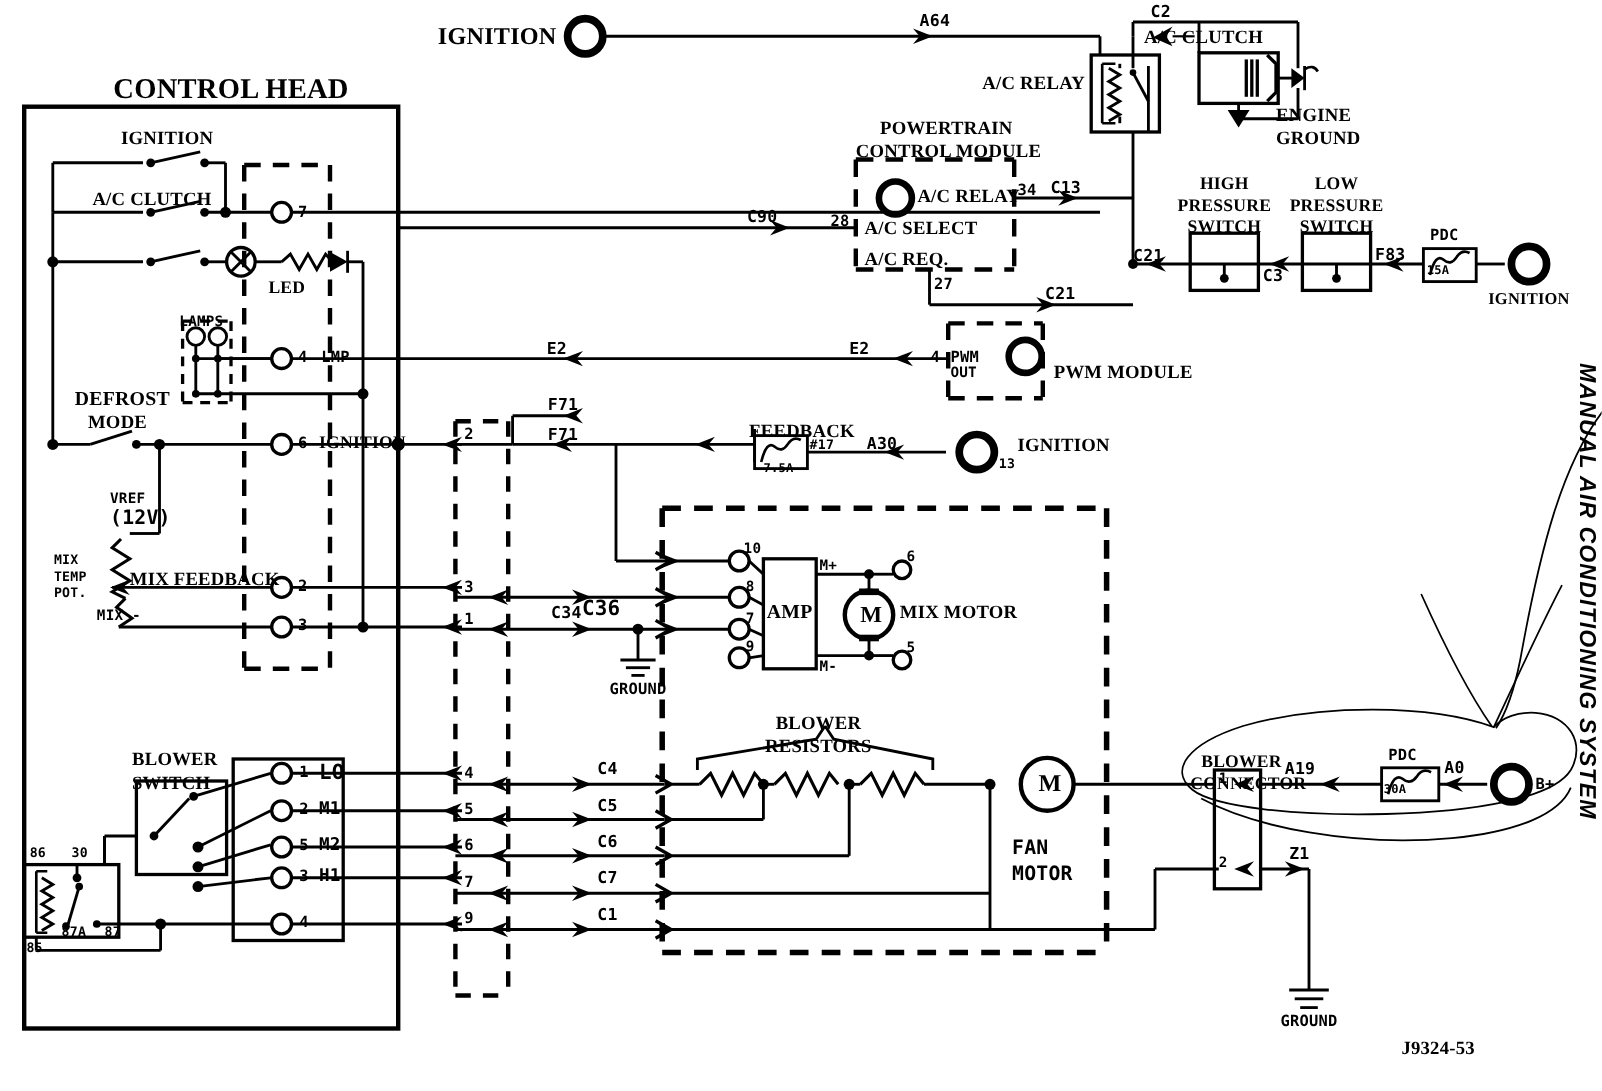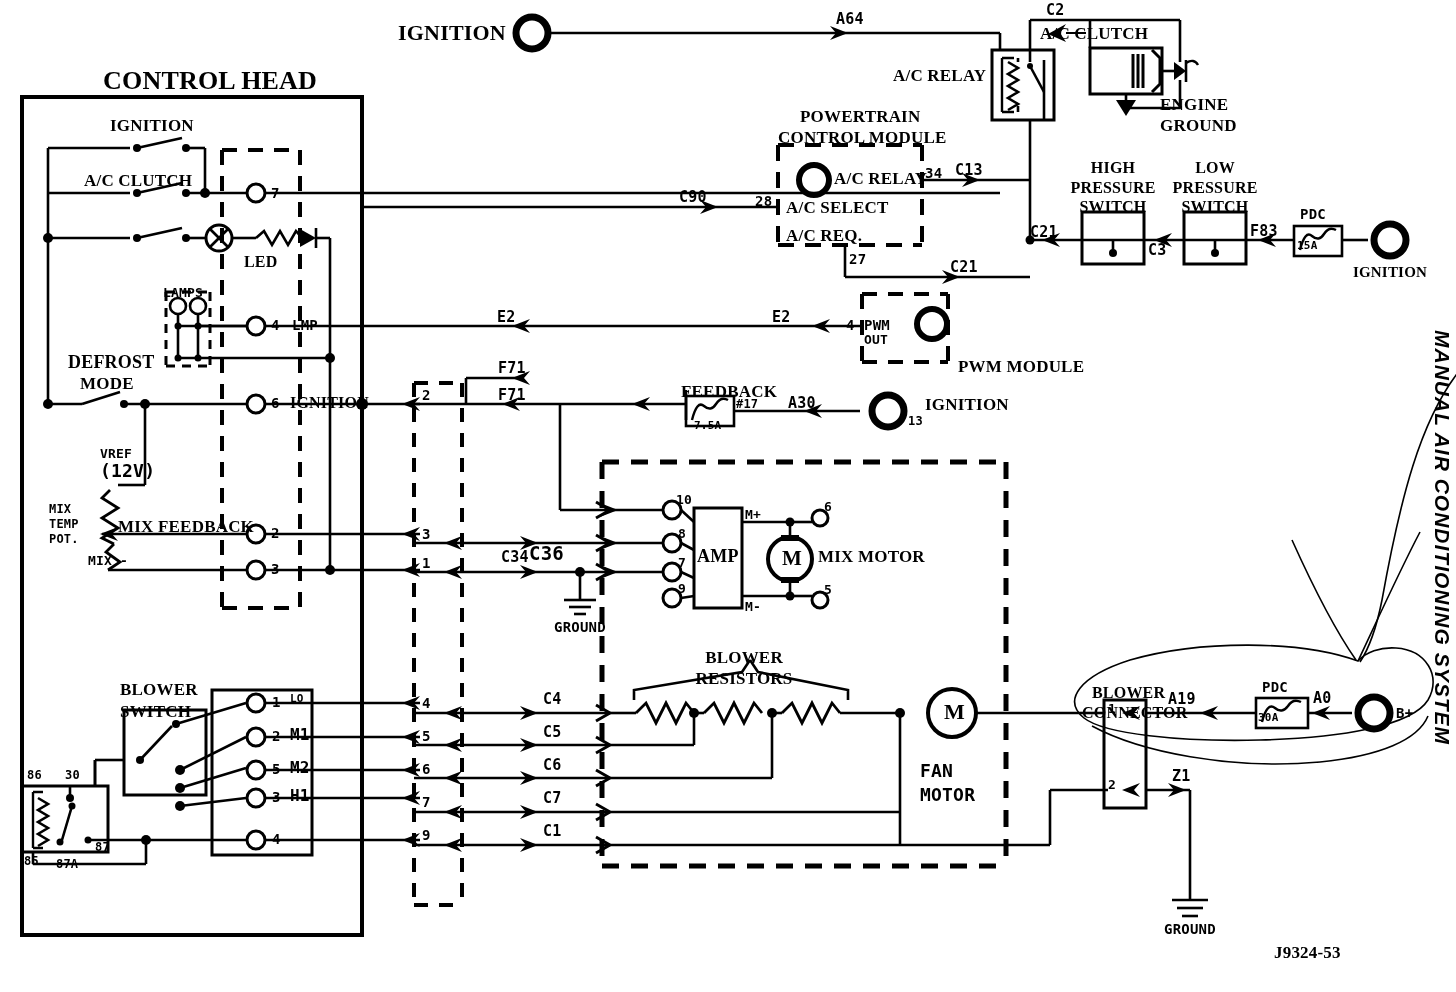--- a/index.html
+++ b/index.html
@@ -482,40 +482,40 @@
 <div class="lbl mono" style="left:271px;top:318px;font-size:14px;">4</div>
 <div class="lbl mono" style="left:292px;top:318px;font-size:14px;">LMP</div>
 <div class="lbl mono" style="left:271px;top:396px;font-size:14px;">6</div>
 <div class="lbl" style="left:290px;top:395px;font-size:16px;">IGNITION</div>
 <div class="lbl mono" style="left:271px;top:526px;font-size:14px;">2</div>
 <div class="lbl mono" style="left:271px;top:562px;font-size:14px;">3</div>
 <div class="lbl" style="left:120px;top:681px;font-size:17px;">BLOWER</div>
 <div class="lbl" style="left:120px;top:703px;font-size:17px;">SWITCH</div>
 <div class="lbl mono" style="left:27px;top:769px;font-size:12px;">86</div>
 <div class="lbl mono" style="left:65px;top:769px;font-size:12px;">30</div>
-<div class="lbl mono" style="left:56px;top:841px;font-size:12px;margin-top:17px;">87A</div>
+<div class="lbl mono" style="left:56px;top:841px;font-size:12px;">87A</div>
 <div class="lbl mono" style="left:95px;top:841px;font-size:12px;">87</div>
 <div class="lbl mono" style="left:24px;top:855px;font-size:12px;">85</div>
 
 <div class="lbl mono" style="left:272px;top:695px;font-size:14px;">1</div>
-<div class="lbl mono" style="left:290px;top:693px;font-size:11px;">LO</div>
+<div class="lbl mono" style="left:290px;top:693px;font-size:19px;">LO</div>
 <div class="lbl mono" style="left:272px;top:729px;font-size:14px;">2</div>
 <div class="lbl mono" style="left:290px;top:727px;font-size:16px;">M1</div>
 <div class="lbl mono" style="left:272px;top:762px;font-size:14px;">5</div>
 <div class="lbl mono" style="left:290px;top:760px;font-size:16px;">M2</div>
 <div class="lbl mono" style="left:272px;top:790px;font-size:14px;">3</div>
 <div class="lbl mono" style="left:290px;top:788px;font-size:16px;">H1</div>
 <div class="lbl mono" style="left:272px;top:832px;font-size:14px;">4</div>
 
 <div class="lbl mono" style="left:497px;top:310px;font-size:15px;">E2</div>
 <div class="lbl mono" style="left:772px;top:310px;font-size:15px;">E2</div>
 <div class="lbl mono" style="left:846px;top:318px;font-size:14px;">4</div>
 <div class="lbl mono" style="left:864px;top:318px;font-size:14px;">PWM</div>
 <div class="lbl mono" style="left:864px;top:333px;font-size:13px;">OUT</div>
-<div class="lbl" style="left:958px;top:330px;font-size:17px;margin-top:28px;">PWM MODULE</div>
+<div class="lbl" style="left:958px;top:330px;font-size:17px;">PWM MODULE</div>
 
 <div class="lbl" style="left:681px;top:383px;font-size:17px;">FEEDBACK</div>
 <div class="lbl mono" style="left:694px;top:420px;font-size:11px;">7.5A</div>
 <div class="lbl mono" style="left:736px;top:398px;font-size:12px;">#17</div>
 <div class="lbl mono" style="left:788px;top:396px;font-size:15px;">A30</div>
 <div class="lbl mono" style="left:879px;top:404px;font-size:13px;color:#fff;">3B</div>
 <div class="lbl mword mono" style="left:908px;top:415px;font-size:12px;">13</div>
 <div class="lbl" style="left:925px;top:396px;font-size:17px;">IGNITION</div>
 
 <div class="lbl mono" style="left:498px;top:361px;font-size:15px;">F71</div>

